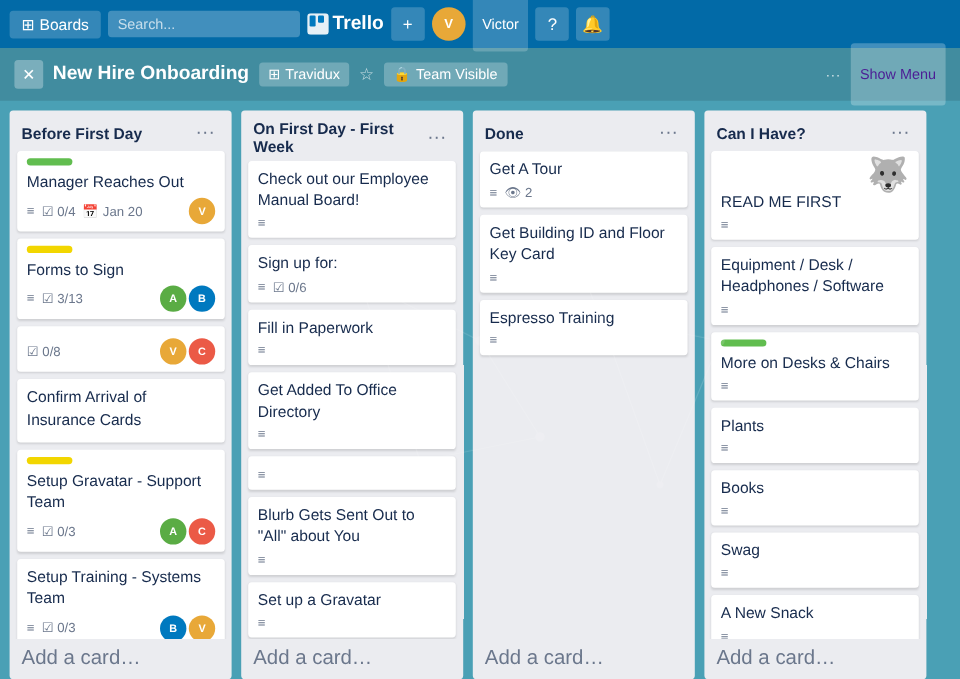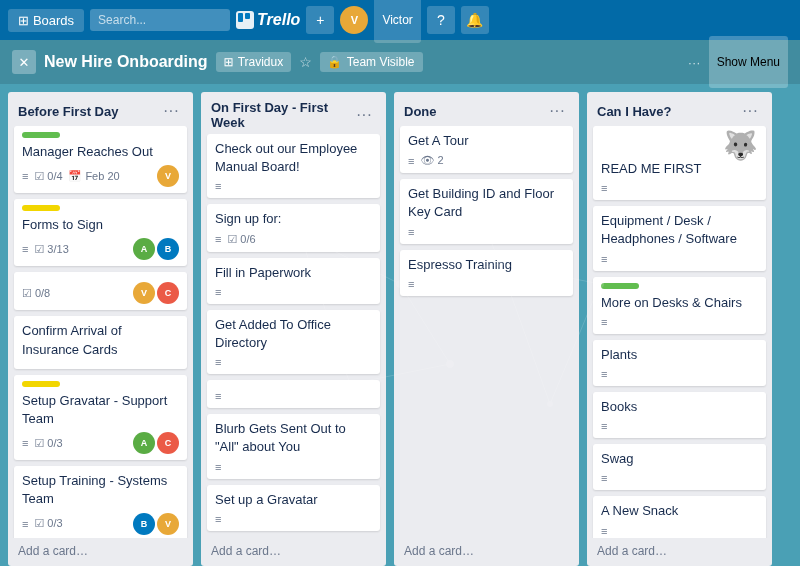--- a/index.html
+++ b/index.html
@@ -26,21 +26,21 @@
       align-items: center;
       gap: 4px;
     }
     .topbar-search {
       background: rgba(255,255,255,0.25);
       border: none;
       border-radius: 3px;
       padding: 4px 8px;
       color: #000000;
       font-size: 12px;
-      width: 140px;
+      width: 160px;
     }
     .topbar-search::placeholder { color: rgba(255,255,255,0.7); }
     .topbar-right {
       display: flex;
       align-items: center;
       gap: 6px;
     }
     .topbar-icon-btn {
       background: rgba(255,255,255,0.2);
       border: none;
@@ -120,21 +120,21 @@
       font-size: 12px;
       cursor: pointer;
       display: flex; align-items: center; gap: 4px;
     }
     .board-star { color: rgba(255,255,255,0.7); font-size: 14px; cursor: pointer; }
     .board-header-right {
       display: flex; align-items: center; gap: 8px;
     }
     .show-menu-btn {
       background: rgba(255,255,255,0.25);
-      color: #000000;
+      color: #4c1d95;
       border: none;
       border-radius: 3px;
       padding: 19px 8px;
       font-size: 12px;
       cursor: pointer;
     }
 
     
     .board-body {
       display: flex;
@@ -233,37 +233,37 @@
       font-size: 9px;
       font-weight: bold;
       color: #fff;
       display: flex; align-items: center; justify-content: center;
     }
 
     
     .add-card-btn {
       padding: 6px 10px 8px;
       color: #6b778c;
-      font-size: 12px;
+      font-size: 17px;
       cursor: pointer;
       border-radius: 3px;
       display: flex;
       align-items: center;
       gap: 4px;
     }
     .bg-network {
       position: absolute;
       top: 0; left: 0; right: 0; bottom: 0;
       pointer-events: none;
       opacity: 0.15;
     }
 
     
     .trello-logo {
-      display: flex; align-items: center; gap: 3px; font-style: italic;
+      display: flex; align-items: center; gap: 3px;
     }
     .trello-logo-icon {
       width: 18px; height: 18px;
     }
   </style>
 </head>
 <body>
 
 <div class="topbar">
   <button class="topbar-boards-btn">
@@ -337,21 +337,21 @@
         <button class="column-menu-btn">···</button>
       </div>
       <div class="column-cards">
         <div class="card">
           <div class="card-label" style="background: rgb(97, 189, 79);"></div>
           <div class="card-title">Manager Reaches Out</div>
           <div class="card-footer">
             <div class="card-badges">
               <span class="card-badge">≡</span>
               <span class="card-badge">☑ 0/4</span>
-              <span class="card-badge">📅 Feb 20</span>
+              <span class="card-badge">📅 Jan 20</span>
             </div>
             <div class="card-avatars">
               <div class="mini-avatar" style="background: rgb(232, 168, 56);">V</div>
             </div>
           </div>
         </div>
         <div class="card">
           <div class="card-label" style="background: rgb(242, 214, 0);"></div>
           <div class="card-title">Forms to Sign</div>
           <div class="card-footer">

